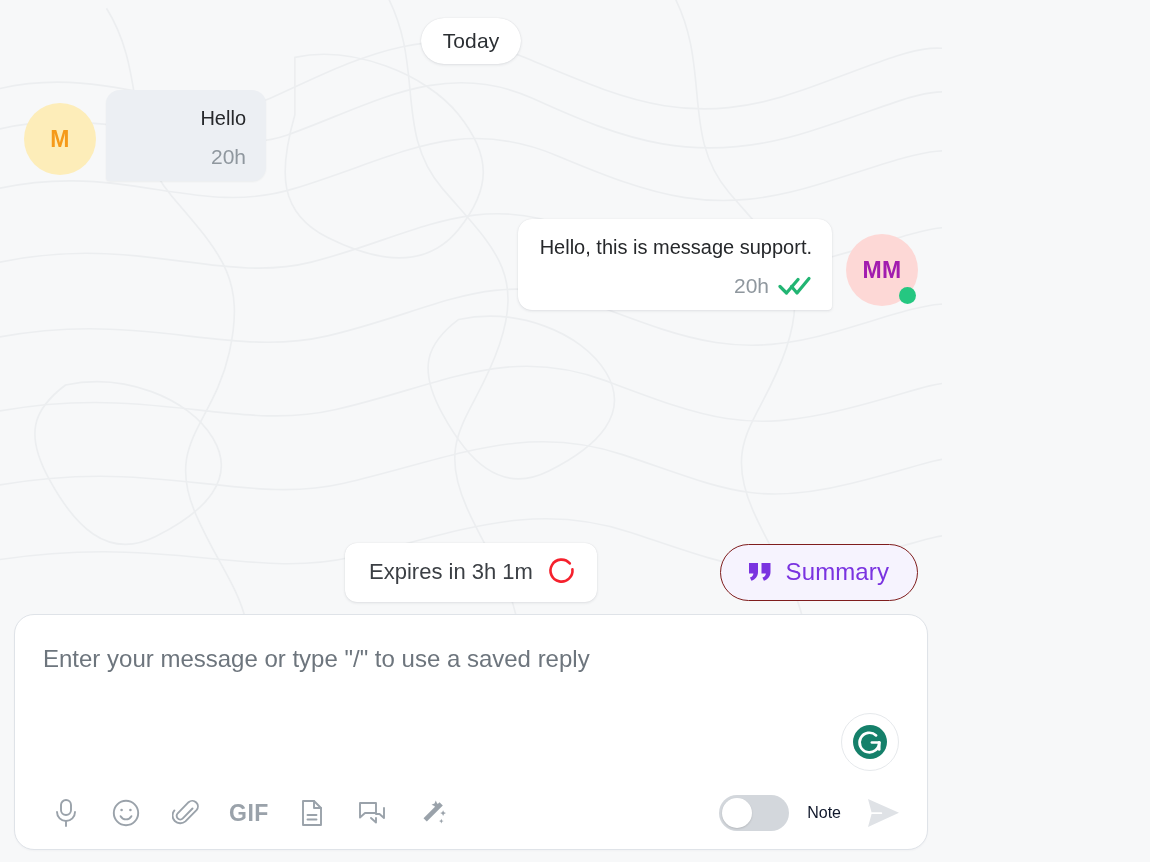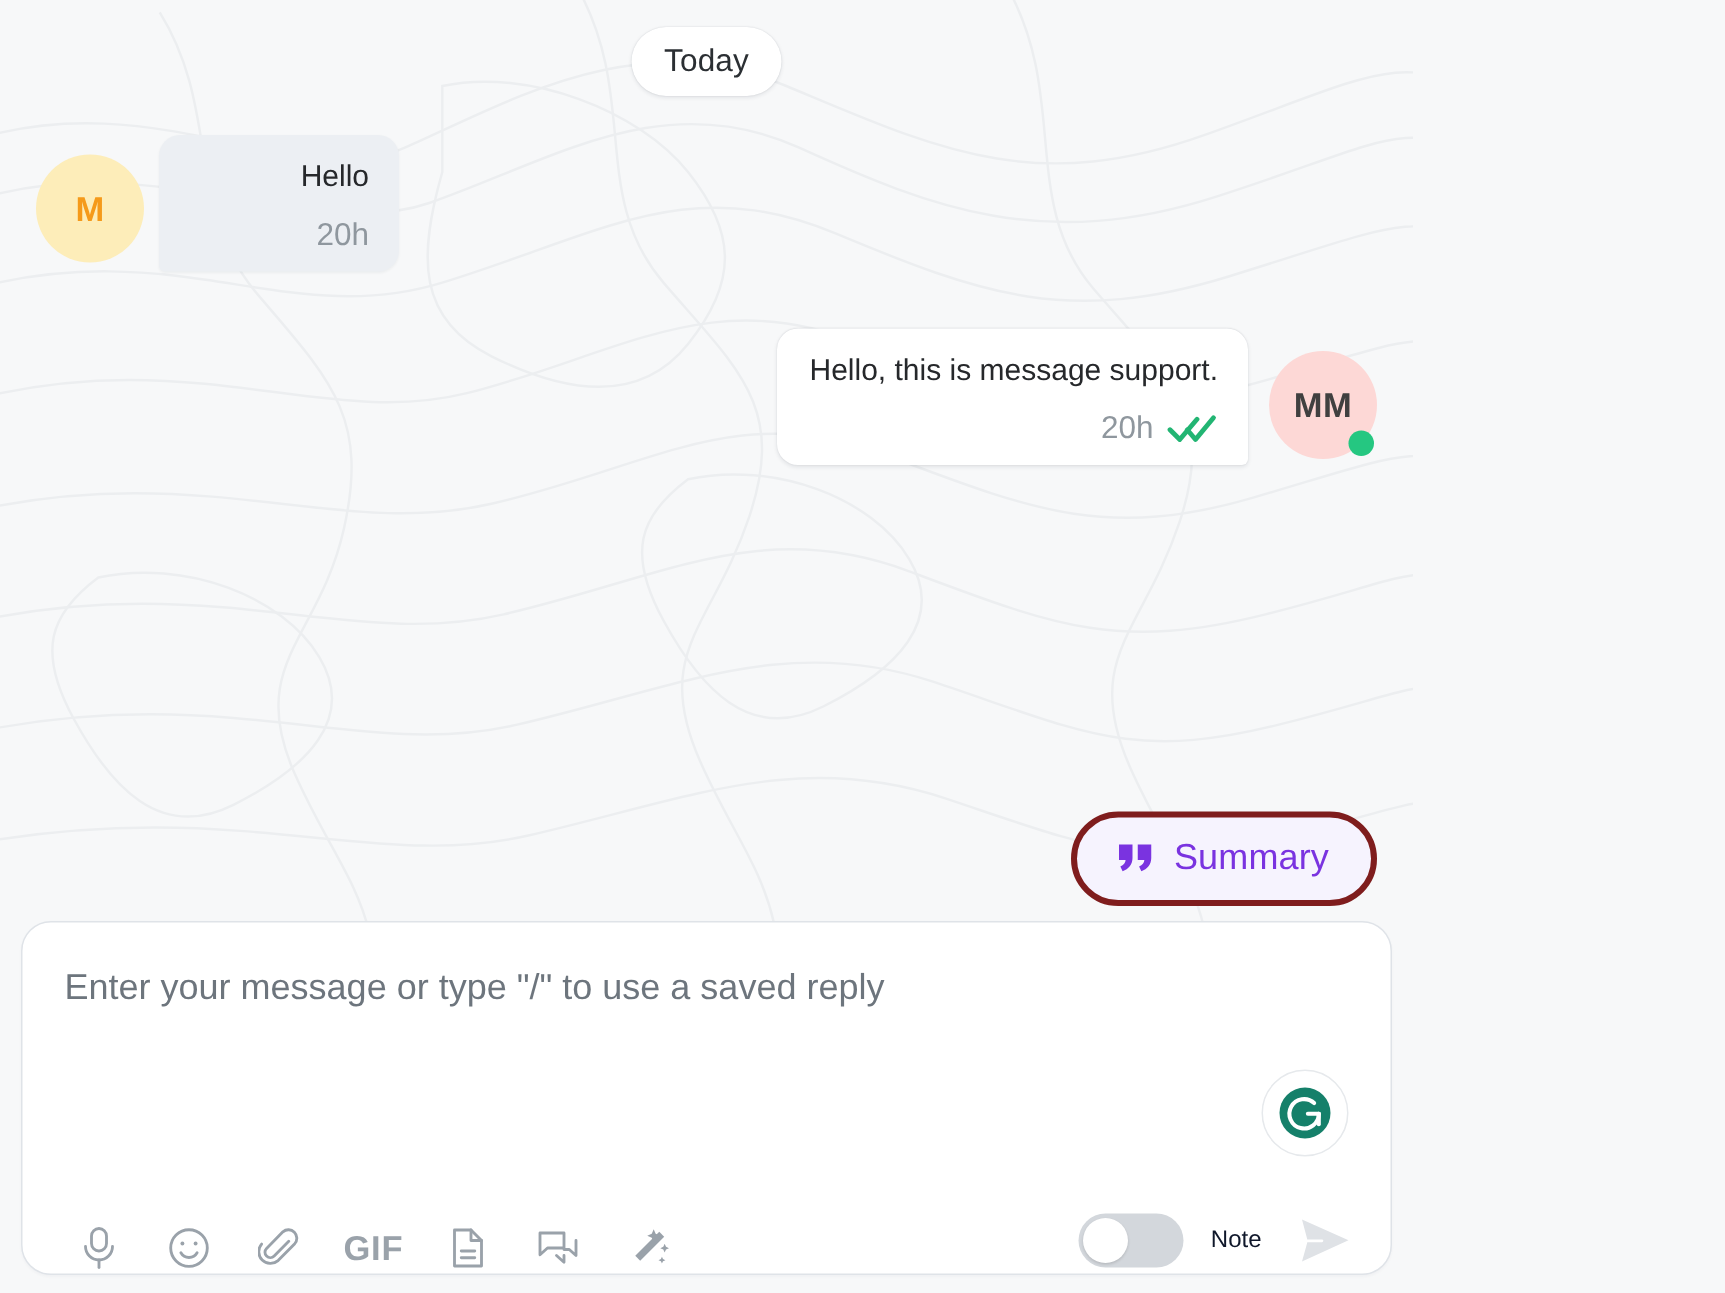--- a/index.html
+++ b/index.html
@@ -88,21 +88,21 @@
     letter-spacing: 0.3px;
   }
   .avatar.avatar-m {
     background: #fdedb9;
     color: #f59a1a;
     margin-right: 10px;
     margin-bottom: 6px;
   }
   .avatar.avatar-mm {
     background: #fdd8d6;
-    color: #404040;
+    color: #a21caf;
     margin-left: 14px;
     margin-bottom: 4px;
   }
   .presence-dot {
     position: absolute;
     right: 2px;
     bottom: 2px;
     width: 17px;
     height: 17px;
     border-radius: 50%;
@@ -177,21 +177,21 @@
     color: #3b3f44;
     white-space: nowrap;
   }
   .summary-btn {
     position: absolute;
     right: 24px;
     display: inline-flex;
     align-items: center;
     gap: 13px;
     background: #f6f3fe;
-    border: 4px solid #7f1d1d;
+    border: 1px solid #7f1d1d;
     border-radius: 999px;
     padding: 13px 28px 14px 26px;
     cursor: pointer;
   }
   .summary-label {
     font-size: 24px;
     color: #7a33e0;
     font-weight: 500;
     letter-spacing: 0.1px;
   }
@@ -234,21 +234,21 @@
     display: flex;
     align-items: center;
     justify-content: center;
     cursor: pointer;
   }
 
   .composer-toolbar {
     flex: 0 0 auto;
     height: 72px;
     display: flex;
-    align-items: flex-end;
+    align-items: center;
     padding: 0 22px 0 34px;
     gap: 19px;
   }
   .toolbar-left {
     display: flex;
     align-items: center;
     gap: 26px;
   }
   .toolbar-right {
     margin-left: auto;
@@ -366,20 +366,28 @@
       <div class="avatar avatar-mm">
         <span>MM</span>
         <span class="presence-dot"></span>
       </div>
     </div>
 
   </div>
 
   <div class="action-strip">
 
+    <div class="expires-pill">
+      <span class="expires-text">Expires in 3h 1m</span>
+      <span style="line-height:0;">
+        <svg width="30" height="30" viewBox="0 0 30 30" fill="none">
+          <path d="M22.8 6.4 A11 11 0 1 0 25.4 12.2" stroke="#f5212d" stroke-width="2.6" stroke-linecap="round"></path>
+        </svg>
+      </span>
+    </div>
 
     <div class="summary-btn">
       <span style="line-height:0;">
         <svg width="26" height="22" viewBox="0 0 26 22" fill="#7a33e0">
           <path d="M2 2 h9 v9 c0 4.2 -2.6 7.4 -6.6 8.8 l-1.5 -3.2 c2.2 -0.9 3.4 -2.4 3.5 -4.2 H2 Z"></path>
           <path d="M14.5 2 h9 v9 c0 4.2 -2.6 7.4 -6.6 8.8 l-1.5 -3.2 c2.2 -0.9 3.4 -2.4 3.5 -4.2 h-4.4 Z"></path>
         </svg>
       </span>
       <span class="summary-label">Summary</span>
     </div>

